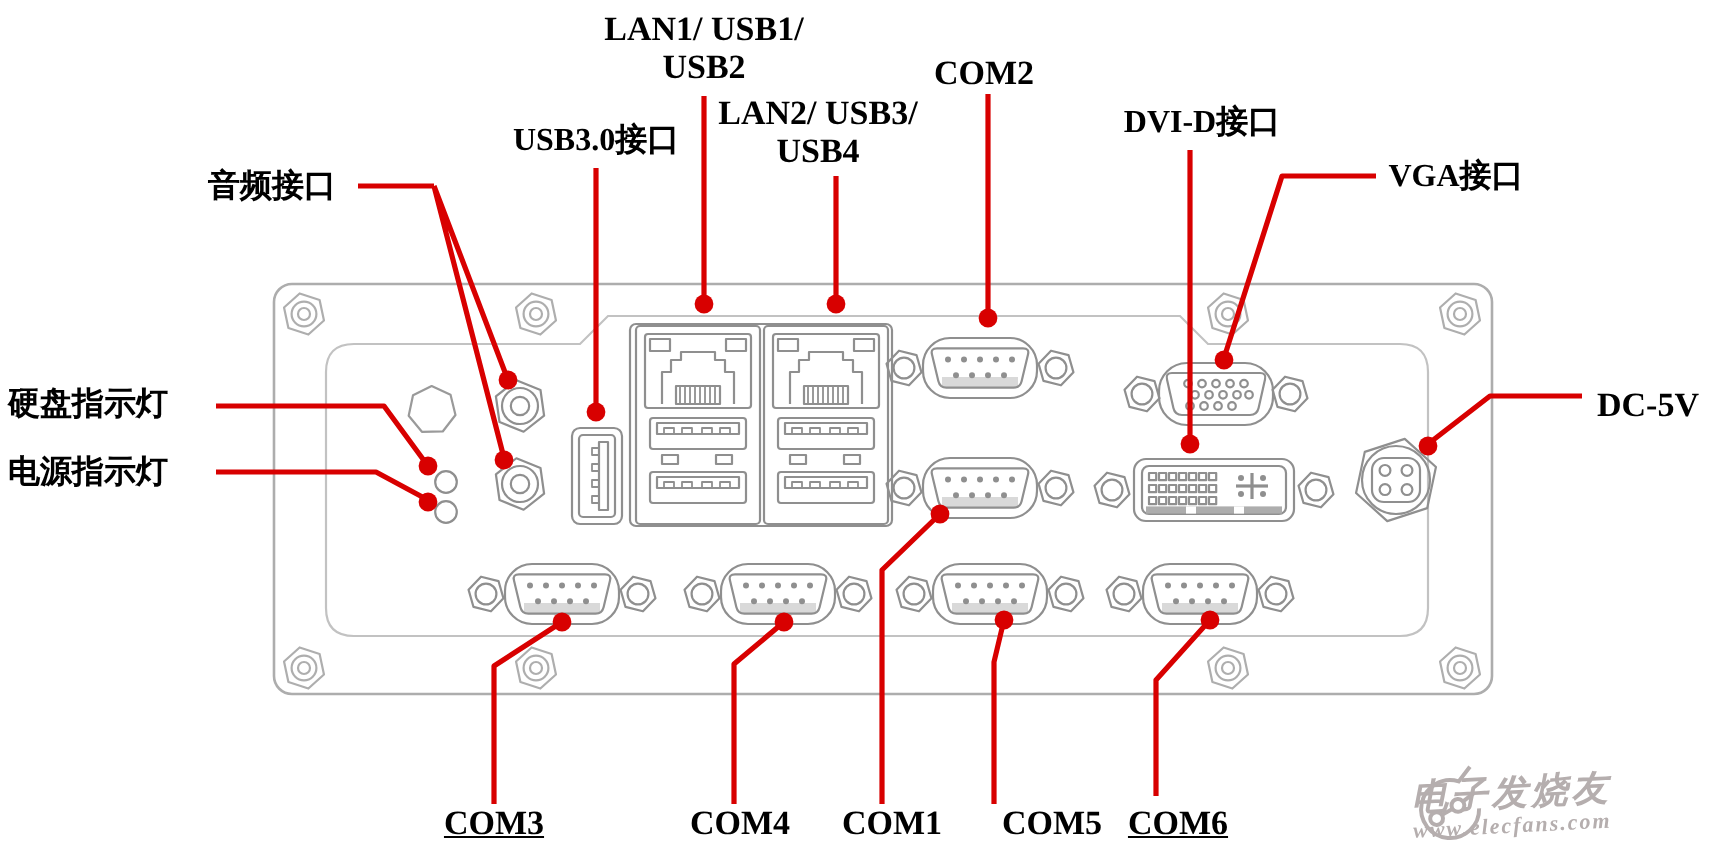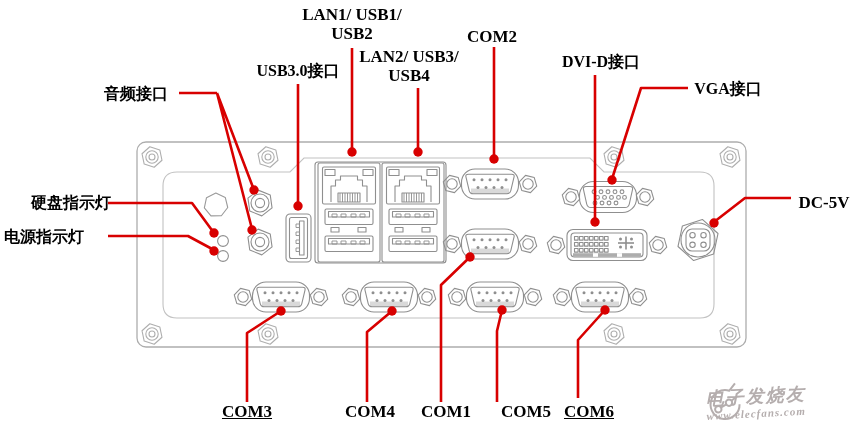--- a/index.html
+++ b/index.html
@@ -263,21 +263,21 @@
   </div>
   <div class="lbl zh" style="left:298px;top:62px;">USB3.0接口</div>
   <div class="lbl" style="left:409px;top:47px;">
     <div>LAN2/ USB3/</div>
     <div>USB4</div>
   </div>
   <div class="lbl" style="left:492px;top:27px;">COM2</div>
   <div class="lbl zh" style="left:601px;top:53px;">DVI-D接口</div>
   <div class="lbl zh" style="left:728px;top:80px;">VGA接口</div>
   <div class="lbl zh" style="left:136px;top:85px;">音频接口</div>
-  <div class="lbl zh left" style="left:4px;top:194px;margin-left:27px;">硬盘指示灯</div>
+  <div class="lbl zh left" style="left:4px;top:194px;">硬盘指示灯</div>
   <div class="lbl zh left" style="left:4px;top:228px;">电源指示灯</div>
   <div class="lbl" style="left:824px;top:193px;">DC-5V</div>
   <div class="lbl" style="left:247px;top:402px;text-decoration:underline;">COM3</div>
   <div class="lbl" style="left:370px;top:402px;">COM4</div>
   <div class="lbl" style="left:446px;top:402px;">COM1</div>
   <div class="lbl" style="left:510px;top:402px;margin-left:16px;">COM5</div>
   <div class="lbl" style="left:589px;top:402px;text-decoration:underline;">COM6</div>
 
   <div class="wm">
     <svg width="38" height="46" viewBox="0 0 38 46">

